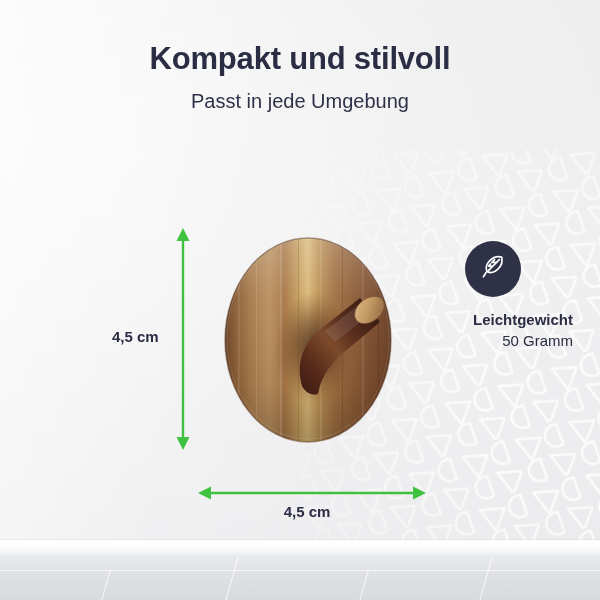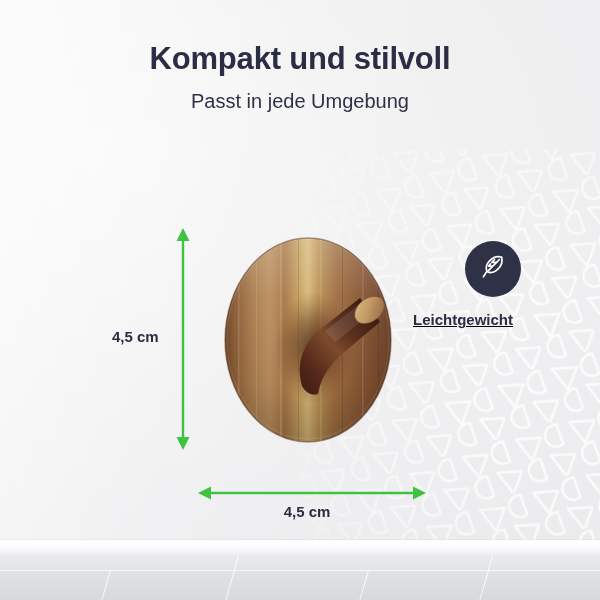--- a/index.html
+++ b/index.html
@@ -134,22 +134,21 @@
   }
   .dim-label-v { left: 112px; top: 328px; }
   .dim-label-h { left: 0; top: 503px; width: 600px; text-align: center; }
   .dim-label-h span { margin-left: 14px; }
 
   
   .feature {
     position: absolute;
     left: 413px; top: 241px;
     width: 160px;
-    text-align: left;
-    text-decoration: underline;
+    text-align: right;
   }
   .badge-circle {
     width: 56px; height: 56px;
     margin: 0 auto;
     border-radius: 50%;
     background: #2f3147;
     display: flex;
     align-items: center;
     justify-content: center;
   }
@@ -310,20 +309,21 @@
                      c1.1 3.6-0.3 8.6-3.7 12
                      c-3.2 3.2-7.4 4.2-10.2 2.6"></path>
             <path d="M21.3 7.6 L10.6 18.3"></path>
             <path d="M16.6 7.5 L13.9 10.3 L17.4 10.3"></path>
             <path d="M12.6 11.9 L10.4 14.1 L13.3 14.1"></path>
           </g>
         </svg>
       </span>
     </div>
     <div class="feature-title">Leichtgewicht</div>
+    <div class="feature-sub">50 Gramm</div>
   </div>
 
   <div class="skirting-top"></div>
   <div class="skirting"></div>
   <div class="skirting-shadow"></div>
   <div class="floor">
     <div class="floor-seam" style="top:14px"></div>
     <div class="floor-line" style="left:110px;top:14px"></div>
     <div class="floor-line" style="left:238px;top:0px"></div>
     <div class="floor-line" style="left:368px;top:14px"></div>

